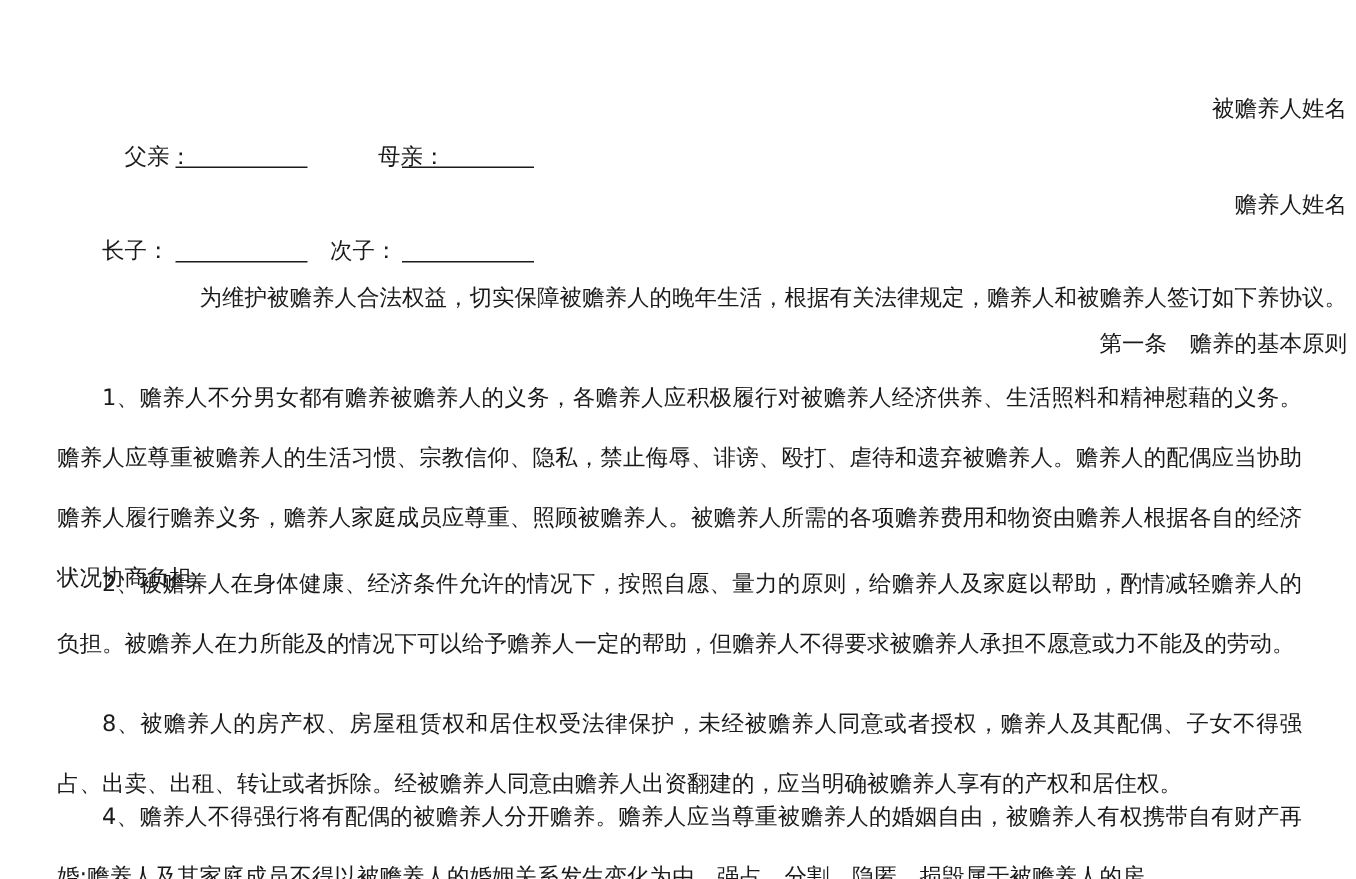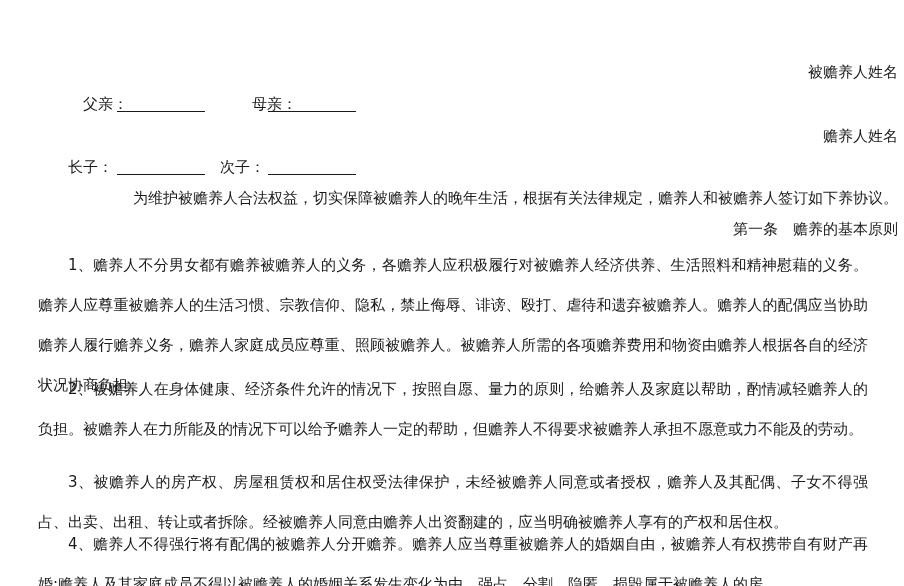--- a/index.html
+++ b/index.html
@@ -100,17 +100,17 @@
   </div>
 
   <div class="line indent" style="top:188px;">为维护被赡养人合法权益，切实保障被赡养人的晚年生活，根据有关法律规定，赡养人和被赡养人签订如下养协议。</div>
 
   <div class="line indent" style="top:219px;">第一条　赡养的基本原则</div>
 
   <div class="para" style="top:245px;">1、赡养人不分男女都有赡养被赡养人的义务，各赡养人应积极履行对被赡养人经济供养、生活照料和精神慰藉的义务。赡养人应尊重被赡养人的生活习惯、宗教信仰、隐私，禁止侮辱、诽谤、殴打、虐待和遗弃被赡养人。赡养人的配偶应当协助赡养人履行赡养义务，赡养人家庭成员应尊重、照顾被赡养人。被赡养人所需的各项赡养费用和物资由赡养人根据各自的经济状况协商负担。</div>
 
   <div class="para" style="top:369px;">2、被赡养人在身体健康、经济条件允许的情况下，按照自愿、量力的原则，给赡养人及家庭以帮助，酌情减轻赡养人的负担。被赡养人在力所能及的情况下可以给予赡养人一定的帮助，但赡养人不得要求被赡养人承担不愿意或力不能及的劳动。</div>
 
-  <div class="para" style="top:462px;">3、被赡养人的房产权、房屋租赁权和居住权受法律保护，未经被赡养人同意或者授权，赡养人及其配偶、子女不得强占、出卖、出租、转让或者拆除。经被赡养人同意由赡养人出资翻建的，应当明确被赡养人享有的产权和居住权。</div>
+  <div class="para" style="top:462px;">8、被赡养人的房产权、房屋租赁权和居住权受法律保护，未经被赡养人同意或者授权，赡养人及其配偶、子女不得强占、出卖、出租、转让或者拆除。经被赡养人同意由赡养人出资翻建的，应当明确被赡养人享有的产权和居住权。</div>
 
   <div class="para" style="top:524px;">4、赡养人不得强行将有配偶的被赡养人分开赡养。赡养人应当尊重被赡养人的婚姻自由，被赡养人有权携带自有财产再婚;赡养人及其家庭成员不得以被赡养人的婚姻关系发生变化为由，强占、分割、隐匿、损毁属于被赡养人的房</div>
 
 </div>
 
 </body></html>

